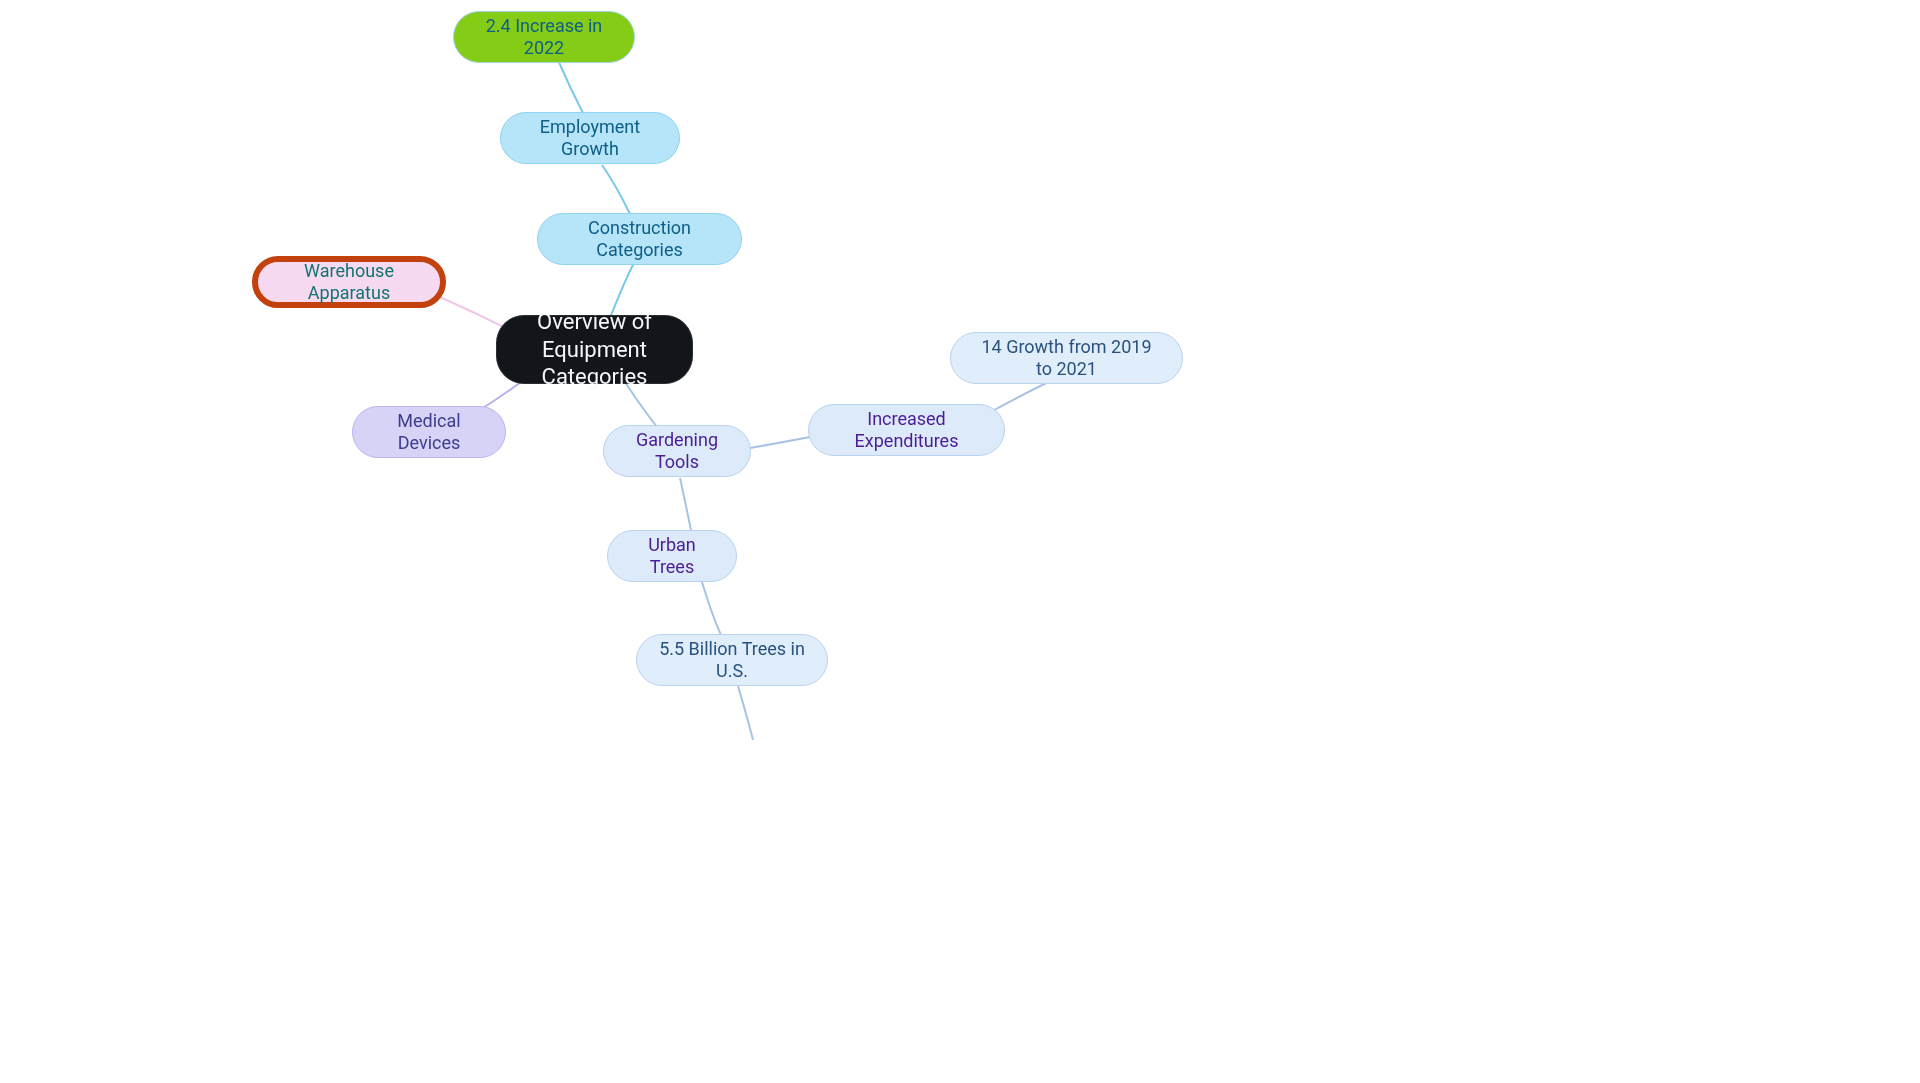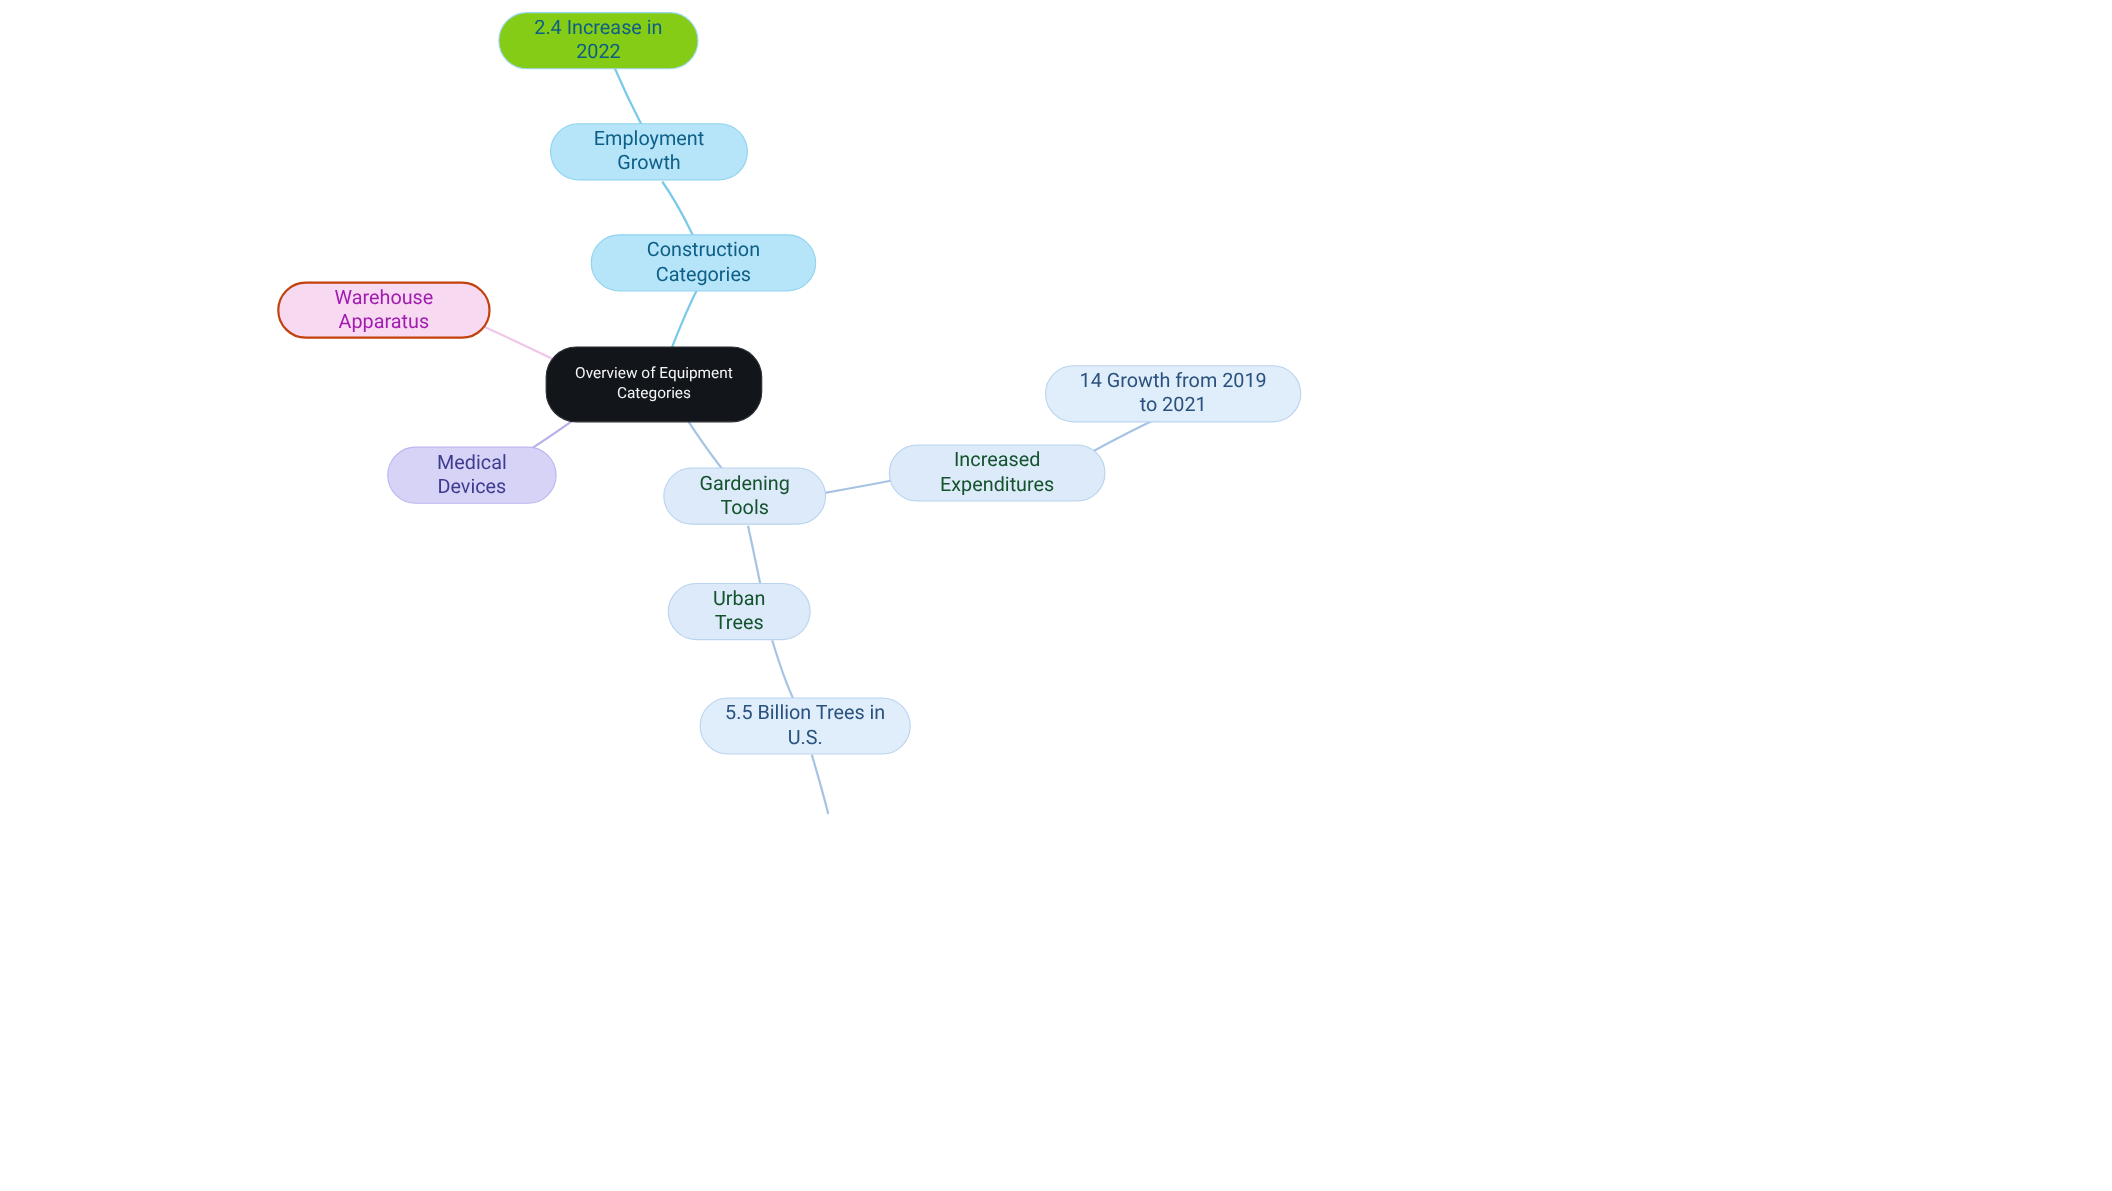--- a/index.html
+++ b/index.html
@@ -35,35 +35,35 @@
     font-size: 18px;
     line-height: 1.25;
     white-space: pre-line;
     border: 1px solid transparent;
   }
   
   .root {
     background: #12161b;
     color: #f5f6f8;
     border-radius: 28px;
-    font-size: 14px;
+    font-size: 22px;
     font-weight: 400;
     border: 1px solid #2b2f35;
   }
   
   .sky1 { background: #b6e4f8; color: #0e5f87; border: 1px solid #8fd4ef; }
   
   .sky2 { background: #84cc16; color: #0e5f87; border: 1px solid #9ed6ee; }
   
-  .pale1 { background: #dceaf9; color: #14532d; border: 1px solid #b9d3ee; }
+  .pale1 { background: #dceaf9; color: #4c1d95; border: 1px solid #b9d3ee; }
   .pale2 { background: #e0edfa; color: #2a527e; border: 1px solid #bad4ef; }
   
   .lav { background: #d6d3f7; color: #3f3c90; border: 1px solid #bab6ef; }
   
-  .pink { background: #f7d9f2; color: #a21caf; border: 2px solid #c2410c; }
+  .pink { background: #f7d9f2; color: #0f766e; border: 6px solid #c2410c; }
 </style>
 </head>
 <body>
 
 <div id="canvas">
 
   <svg class="edges" viewBox="0 0 1920 1083">
 
     <path d="M 520 335 Q 480 315 440 297" stroke="#f0c6ea" stroke-width="2" fill="none"></path>
 

